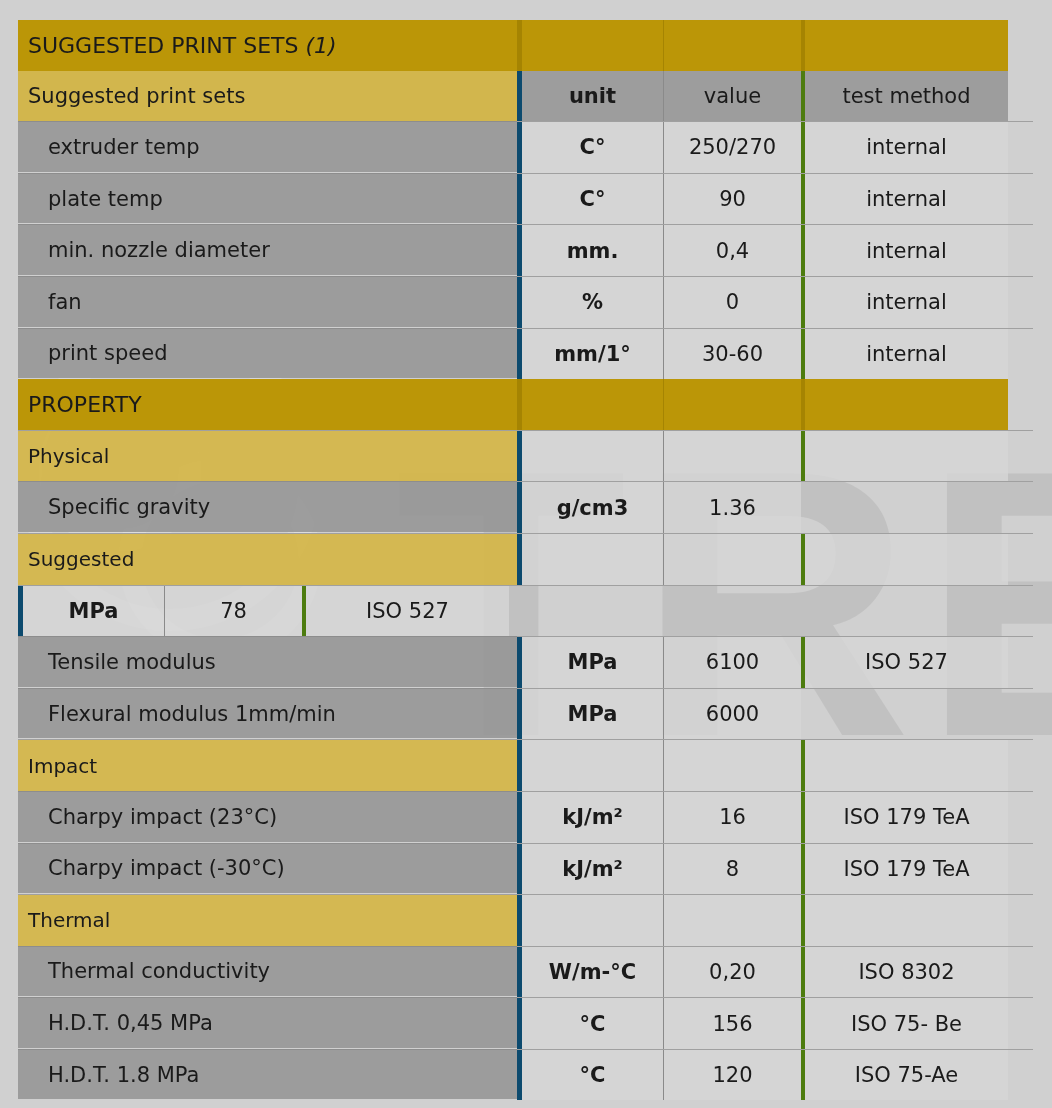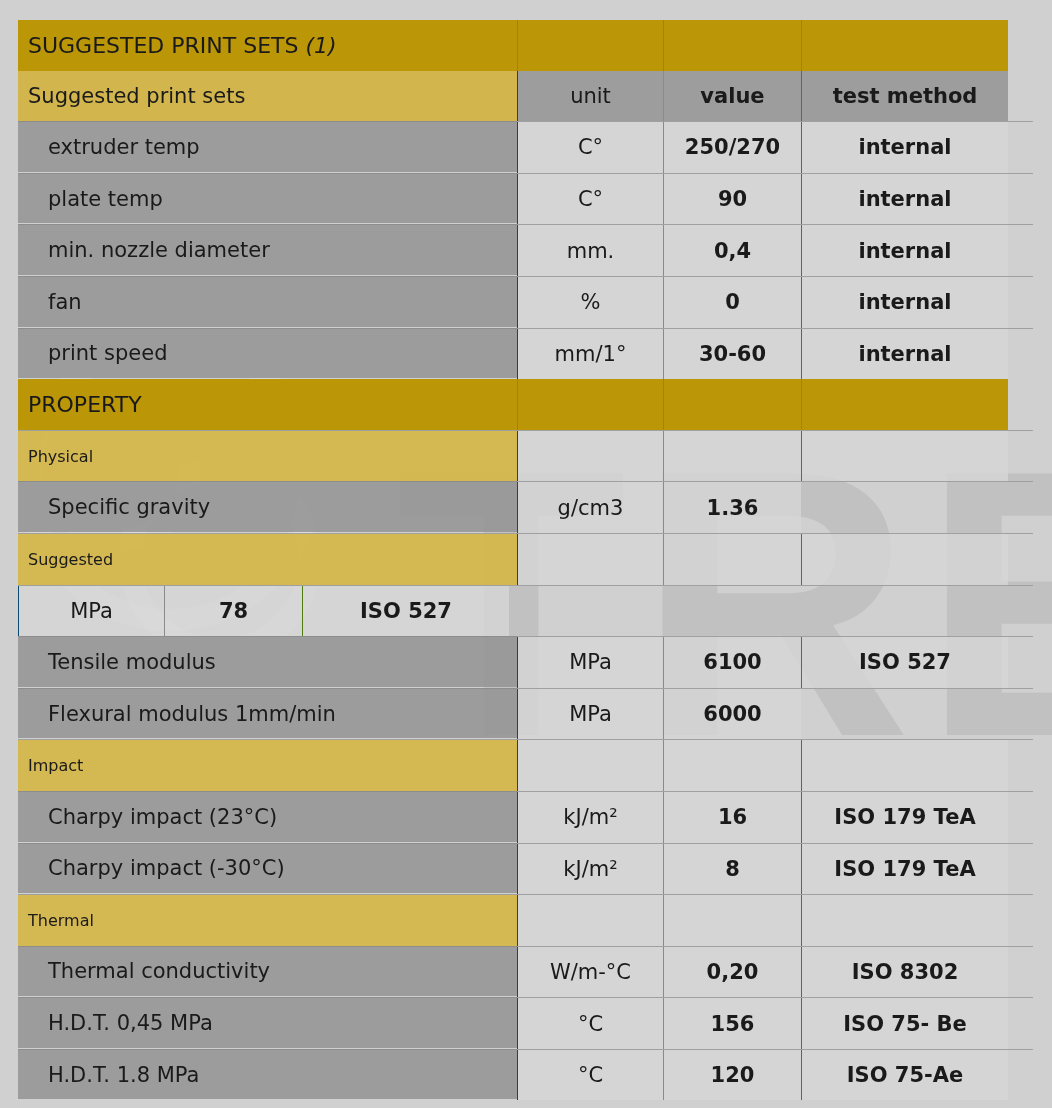--- a/index.html
+++ b/index.html
@@ -21,35 +21,35 @@
   }
   .row {
     display: flex; height: 50.6px; position: relative;
   }
   .cell {
     box-sizing: border-box; height: 100%;
     display: flex; align-items: center;
     font-size: 21px; white-space: nowrap; overflow: hidden;
   }
   .c0 { width: 499px; padding-left: 10px; }
-  .c1 { width: 146px; justify-content: center; border-left: 1px solid #0c4a6e; }
-  .c2 { width: 138px; justify-content: center; border-left: 1px solid #8a8a8a; font-weight: bold; }
-  .c3 { width: 207px; justify-content: center; border-left: 1px solid #4d7c0f; font-weight: bold; }
+  .c1 { width: 146px; justify-content: center; border-left: 5px solid #0c4a6e; font-weight: bold; }
+  .c2 { width: 138px; justify-content: center; border-left: 1px solid #8a8a8a; }
+  .c3 { width: 207px; justify-content: center; border-left: 4px solid #4d7c0f; }
 
   
   .row.title .cell { background: rgba(186,148,0,0.97); }
   .row.title .c0 { font-size: 22px; }
   .row.title .c1, .row.title .c2, .row.title .c3 { border-left-color: rgba(150,120,0,0.6); }
 
   
   .row.colhead .c0 { background: rgba(210,180,70,0.95); }
   .row.colhead .c1, .row.colhead .c2, .row.colhead .c3 { background: #9d9d9d; }
 
   
-  .row.section .c0 { background: rgba(212,182,72,0.93); font-size: 16px; }
+  .row.section .c0 { background: rgba(212,182,72,0.93); font-size: 20px; }
   .row.section .c1, .row.section .c2, .row.section .c3 { background: rgba(215,215,215,0.75); }
 
   
   .row.data .c0 { background: rgba(150,150,150,0.9); }
   .row.data .c1, .row.data .c2, .row.data .c3 { background: rgba(215,215,215,0.75); }
   .row.data, .row.section { border-top: 1px solid #a0a0a0; }
   .row.data .c0 { border-top: 1px solid #8d8d8d; margin-top: -1px; padding-left: 30px; }
 
   .it { font-style: italic; }
 </style>

